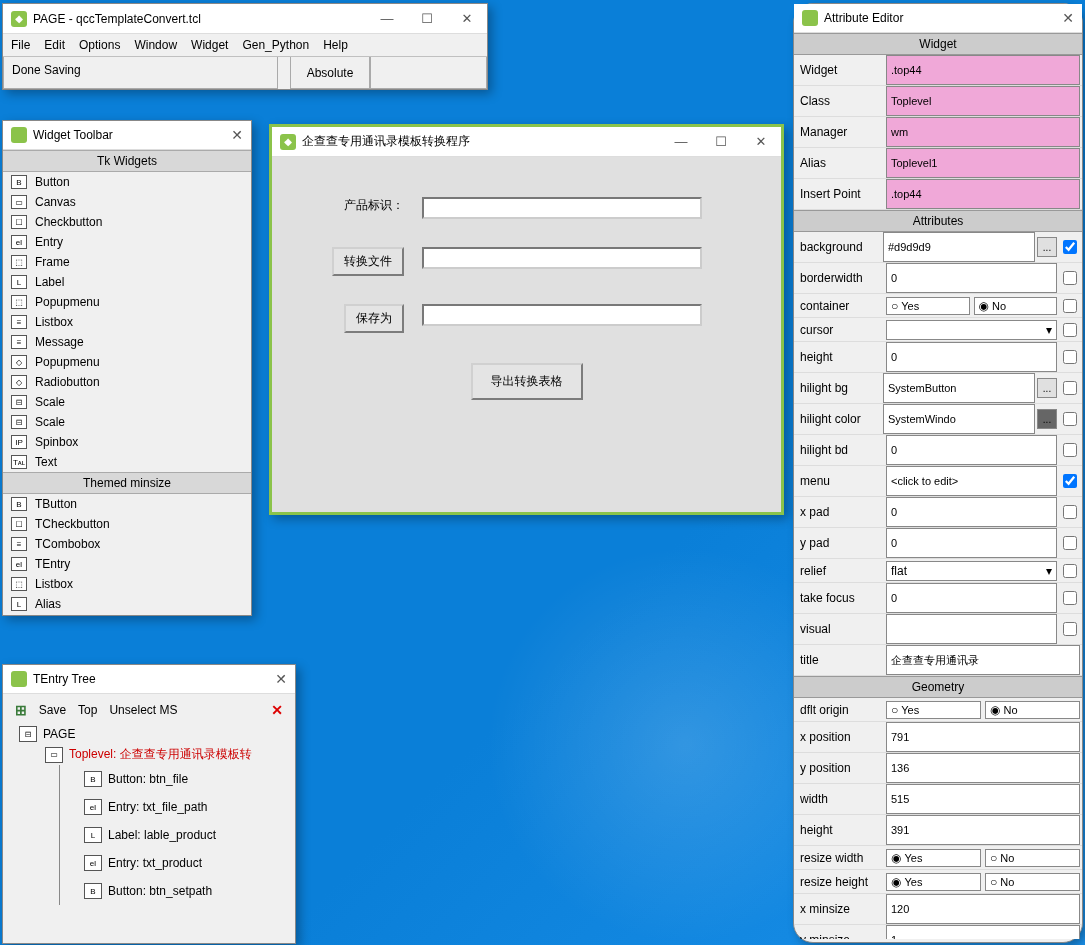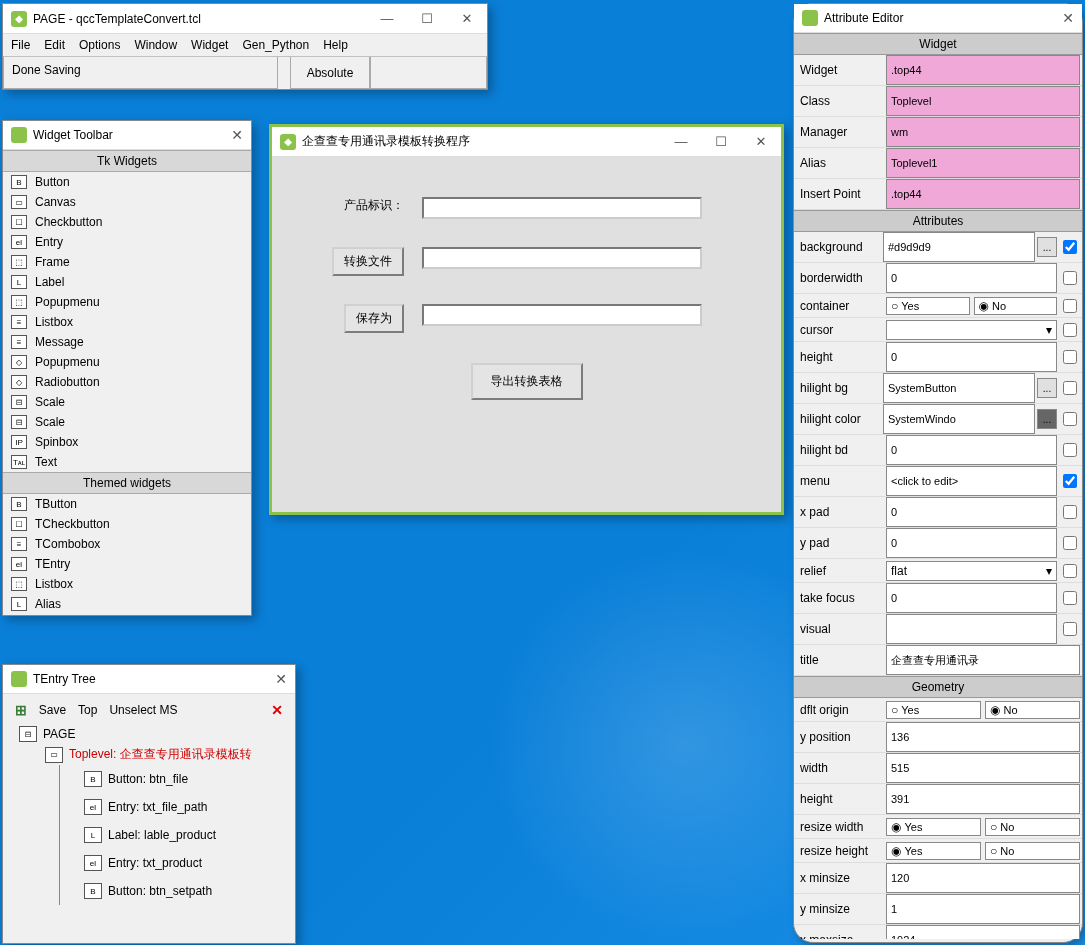--- a/index.html
+++ b/index.html
@@ -163,21 +163,21 @@
         <span>Scale</span>
       </div>
       <div class="tb-item">
         <span class="tb-item-icon">IP</span>
         <span>Spinbox</span>
       </div>
       <div class="tb-item">
         <span class="tb-item-icon">Tᴀʟ</span>
         <span>Text</span>
       </div>
-      <div class="section-hdr">Themed widgets</div>
+      <div class="section-hdr">Themed minsize</div>
       <div class="tb-item">
         <span class="tb-item-icon">B</span>
         <span>TButton</span>
       </div>
       <div class="tb-item">
         <span class="tb-item-icon">☐</span>
         <span>TCheckbutton</span>
       </div>
       <div class="tb-item">
         <span class="tb-item-icon">≡</span>
@@ -440,20 +440,26 @@
         <div class="attr-row">
           <div class="attr-label">dflt origin</div>
           <div class="attr-val-wrap">
             <div class="attr-radio-wrap">
               <div class="attr-radio"><span>○</span> Yes</div>
               <div class="attr-radio"><span>◉</span> No</div>
             </div>
           </div>
         </div>
         <div class="attr-row">
+          <div class="attr-label">x position</div>
+          <div class="attr-val-wrap">
+            <input class="attr-val" value="791" style="">
+          </div>
+        </div>
+        <div class="attr-row">
           <div class="attr-label">y position</div>
           <div class="attr-val-wrap">
             <input class="attr-val" value="136" style="">
           </div>
         </div>
         <div class="attr-row">
           <div class="attr-label">width</div>
           <div class="attr-val-wrap">
             <input class="attr-val" value="515" style="">
           </div>

